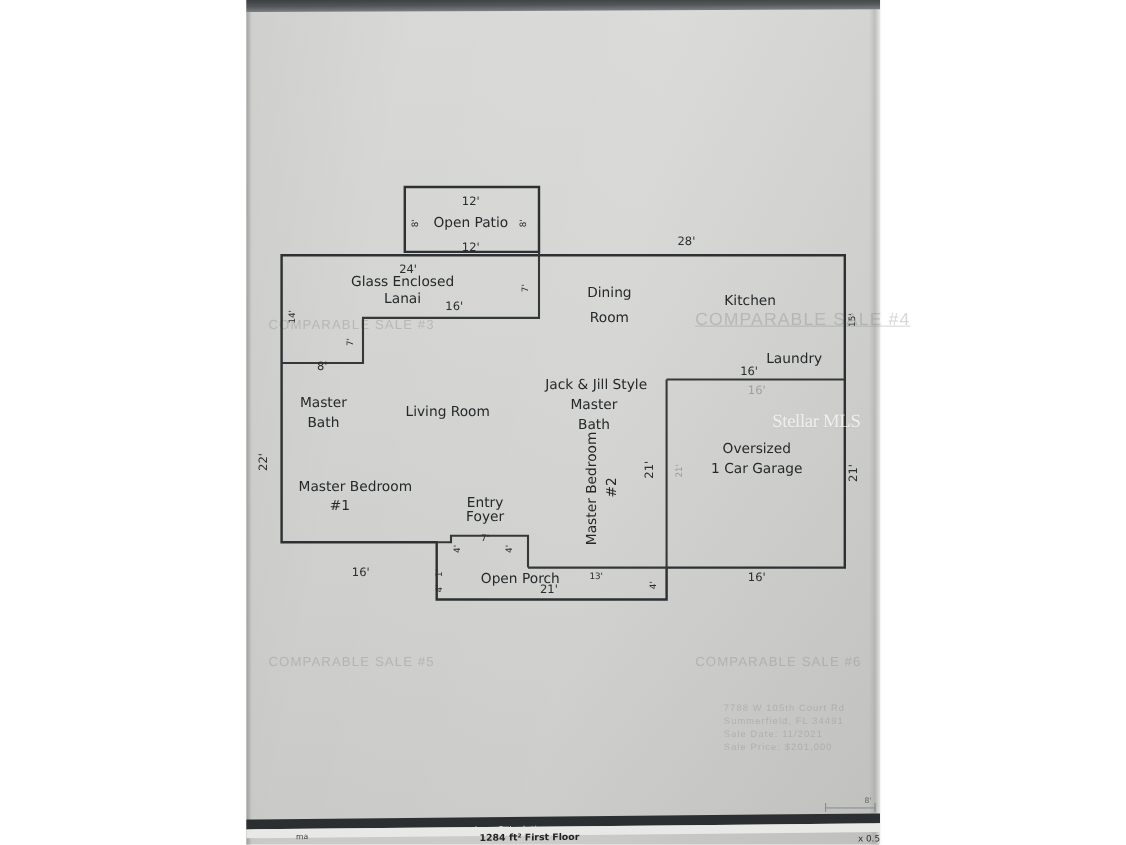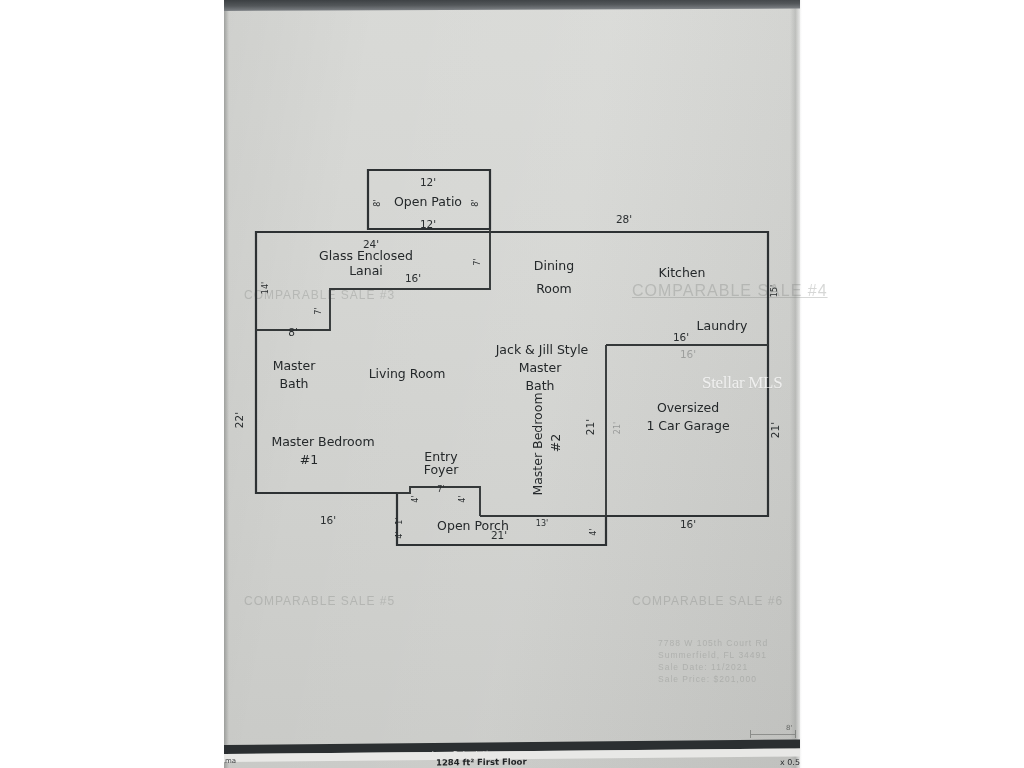--- a/index.html
+++ b/index.html
@@ -80,20 +80,21 @@
     font-weight: bold;
     transform: skewY(-0.55deg);
     white-space: nowrap;
   }
   .botleft-ghost {
     position: absolute;
     left: 225px; top: 757px;
     font-size: 7px;
     color: #3a3d3f;
     transform: skewY(-0.55deg);
+    padding-left: 44px;
   }
   .botright-ghost {
     position: absolute;
     left: 780px; top: 758px;
     font-size: 8px;
     color: #2a2d2f;
     transform: skewY(-0.55deg);
     white-space: nowrap;
   }
 

